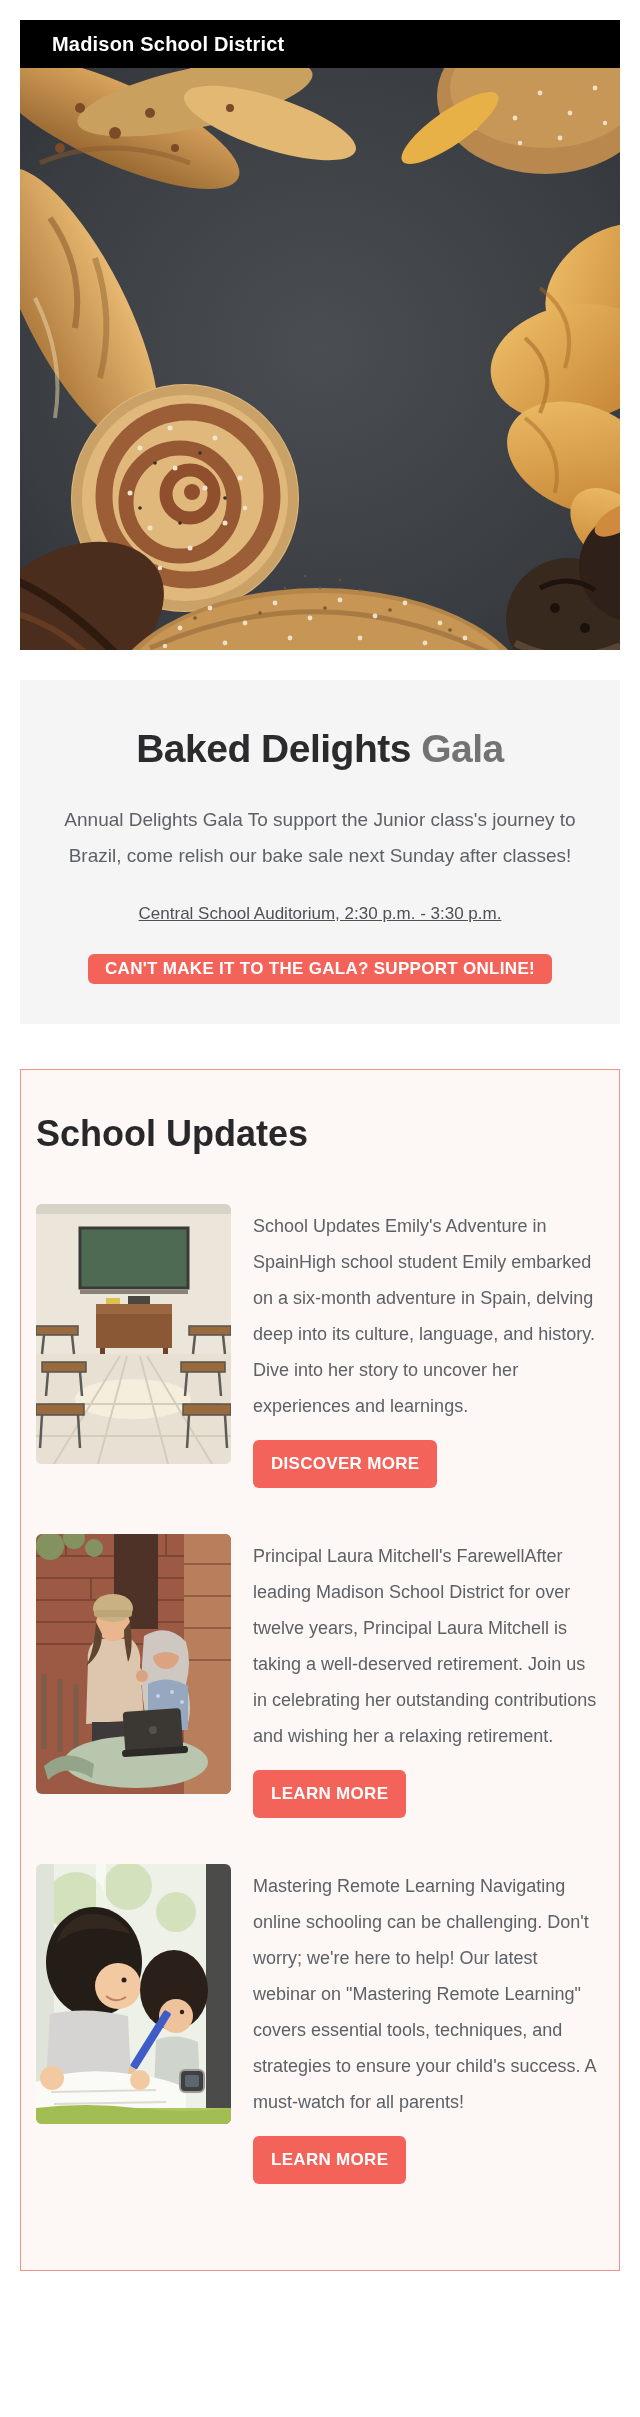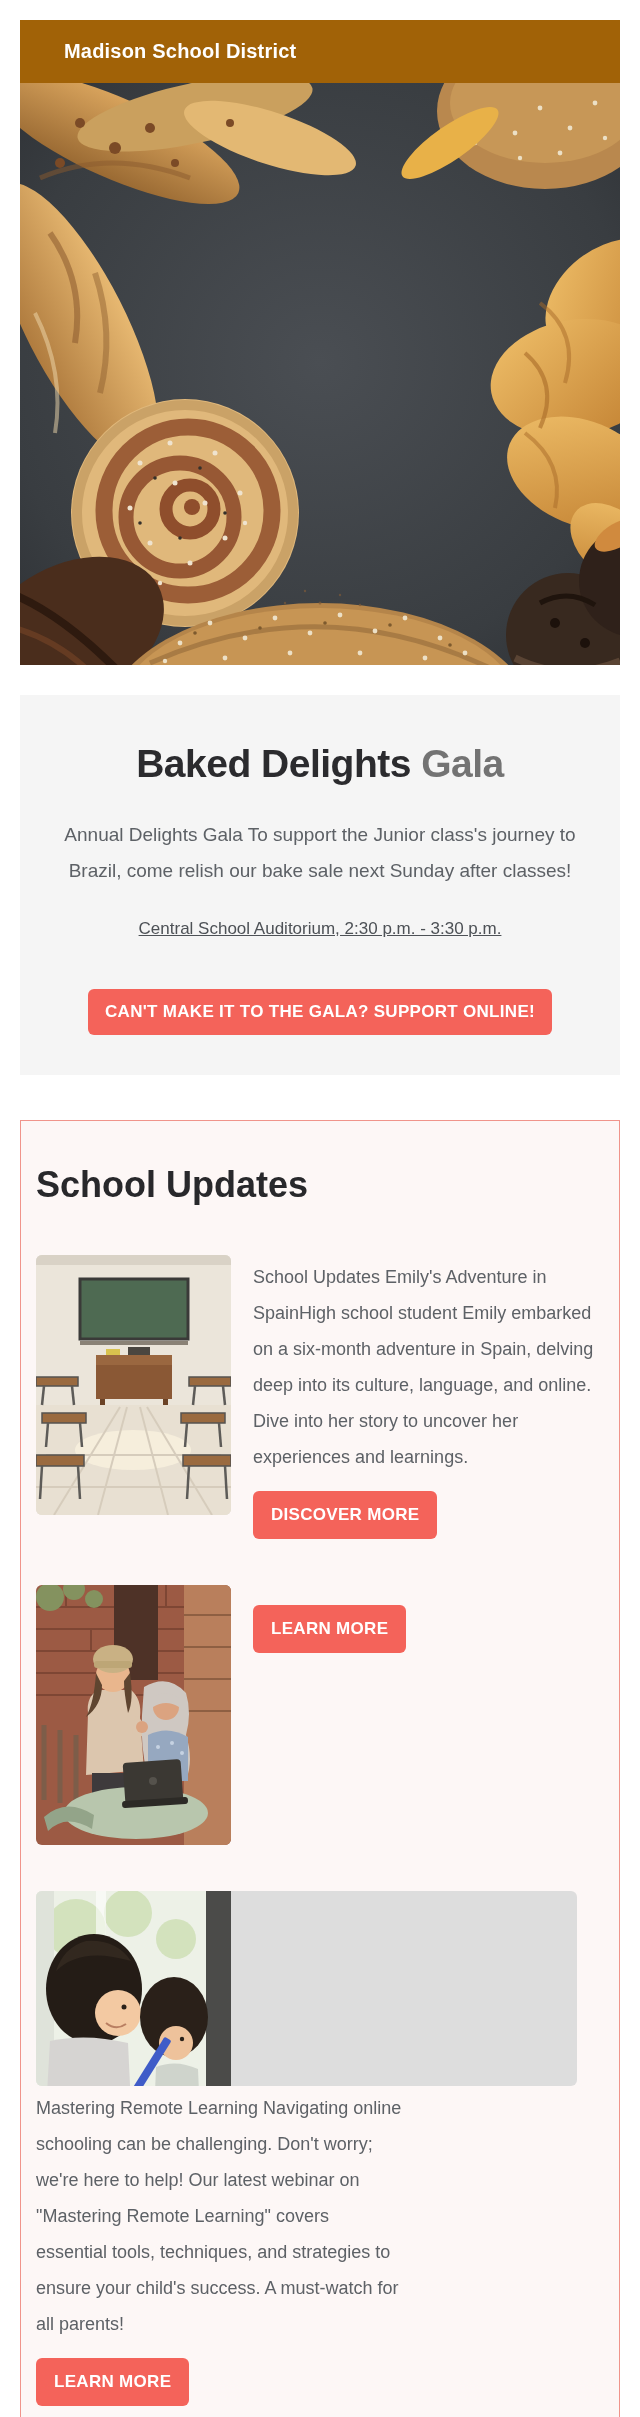--- a/index.html
+++ b/index.html
@@ -1,41 +1,41 @@
 <!DOCTYPE html>
 <html><head>
 <meta charset="utf-8">
 <style>
   html,body{margin:0;padding:0;}
   body{width:640px;background:#ffffff;font-family:"Liberation Sans",sans-serif;-webkit-font-smoothing:antialiased;}
   .email{padding:20px 20px 0;}
 
   
-  .header{background:#a16207;height:63px;display:flex;align-items:center;padding-left:44px;box-sizing:border-box;}
+  .header{background:#000000;height:48px;display:flex;align-items:center;padding-left:32px;box-sizing:border-box;}
   .brand{color:#ffffff;font-size:20px;font-weight:bold;letter-spacing:.2px;}
 
   
   .hero{height:582px;overflow:hidden;background:#34373b;}
   .hero svg{display:block;width:600px;height:582px;}
 
   
   .gala{background:#f5f5f5;margin-top:30px;padding:46px 40px 40px;text-align:center;box-sizing:border-box;}
   .gala h1{margin:0 0 30px;font-size:39px;line-height:46px;color:#2b2b2e;letter-spacing:-.5px;font-weight:bold;}
   .accent{color:#737373;}
   .gala p{margin:0 auto;max-width:522px;font-size:19px;line-height:36px;color:#5d6166;}
   .gala .p2{margin-top:20px;}
   .gala .venue{margin-top:28px;font-size:17px;line-height:24px;color:#4d5156;text-decoration:underline;}
   .btn{border:none;border-radius:6px;background:#f4635a;color:#ffffff;font-weight:bold;font-family:inherit;letter-spacing:.3px;cursor:pointer;}
-  .gala .cta{display:block;margin:48px auto 0;width:464px;height:46px;font-size:17px;}
+  .gala .cta{display:block;margin:28px auto 0;width:464px;height:30px;font-size:17px;}
 
   
   .updates{margin-top:45px;background:#fdf7f6;border:1px solid #f0948b;padding:42px 20px 86px 15px;box-sizing:border-box;}
   .updates h2{margin:0 0 48px;text-align:left;font-size:36px;line-height:44px;color:#28282b;font-weight:bold;}
   .card{display:flex;margin-bottom:46px;}
-  .card:last-child{margin-bottom:0;flex-direction:column;}
+  .card:last-child{margin-bottom:0;}
   .thumb{flex:0 0 195px;height:260px;border-radius:6px;overflow:hidden;margin-right:22px;background:#ddd;}
   .thumb svg{display:block;width:195px;height:260px;}
   .cardbody{width:368px;padding-top:4px;}
   .cardbody p{margin:0;font-size:18px;line-height:36px;color:#5d6166;}
   .card .cta{display:inline-block;margin-top:16px;font-size:17px;padding:14px 18px;}
 </style>
 </head>
 <body>
 
 <div class="email">
@@ -255,21 +255,21 @@
             <line x1="159" y1="131" x2="157" y2="150"></line>
               <line x1="187" y1="131" x2="189" y2="150"></line>
             <line x1="151" y1="168" x2="149" y2="192"></line>
               <line x1="183" y1="168" x2="185" y2="192"></line>
             <line x1="153" y1="211" x2="151" y2="244"></line>
               <line x1="189" y1="211" x2="191" y2="244"></line>
           </g>
         </svg>
       </div>
       <div class="cardbody">
-        <p>School Updates Emily's Adventure in SpainHigh school student Emily embarked on a six-month adventure in Spain, delving deep into its culture, language, and online. Dive into her story to uncover her experiences and learnings.</p>
+        <p>School Updates Emily's Adventure in SpainHigh school student Emily embarked on a six-month adventure in Spain, delving deep into its culture, language, and history. Dive into her story to uncover her experiences and learnings.</p>
         <button class="btn cta">DISCOVER MORE</button>
       </div>
     </div>
 
     <div class="card">
       <div class="thumb">
         <svg viewBox="0 0 195 260" aria-hidden="true">
           <rect width="195" height="260" fill="#9c5a44"></rect>
           <g stroke="#7e4634" stroke-width="2">
             <line x1="0" y1="22" x2="195" y2="22"></line>
@@ -325,20 +325,21 @@
           <circle cx="106" cy="142" r="6" fill="#dba380"></circle>
 
           <ellipse cx="100" cy="228" rx="72" ry="26" fill="#b8c6ad"></ellipse>
           <rect x="88" y="176" width="58" height="42" rx="4" fill="#3b3833" transform="rotate(-4 117 197)"></rect>
           <rect x="86" y="214" width="66" height="7" rx="3" fill="#2c2a26" transform="rotate(-4 119 217)"></rect>
           <circle cx="117" cy="196" r="4" fill="#55524c"></circle>
           <path d="M8,232 Q30,212 58,230 L56,244 Q30,228 12,246 Z" fill="#93a489"></path>
         </svg>
       </div>
       <div class="cardbody">
+        <p>Principal Laura Mitchell's FarewellAfter leading Madison School District for over twelve years, Principal Laura Mitchell is taking a well-deserved retirement. Join us in celebrating her outstanding contributions and wishing her a relaxing retirement.</p>
         <button class="btn cta">LEARN MORE</button>
       </div>
     </div>
 
     <div class="card">
       <div class="thumb">
         <svg viewBox="0 0 195 260" aria-hidden="true">
           <rect width="195" height="260" fill="#edf1e7"></rect>
           <g fill="#d3e2bd">
               <circle cx="40" cy="38" r="30"></circle>

